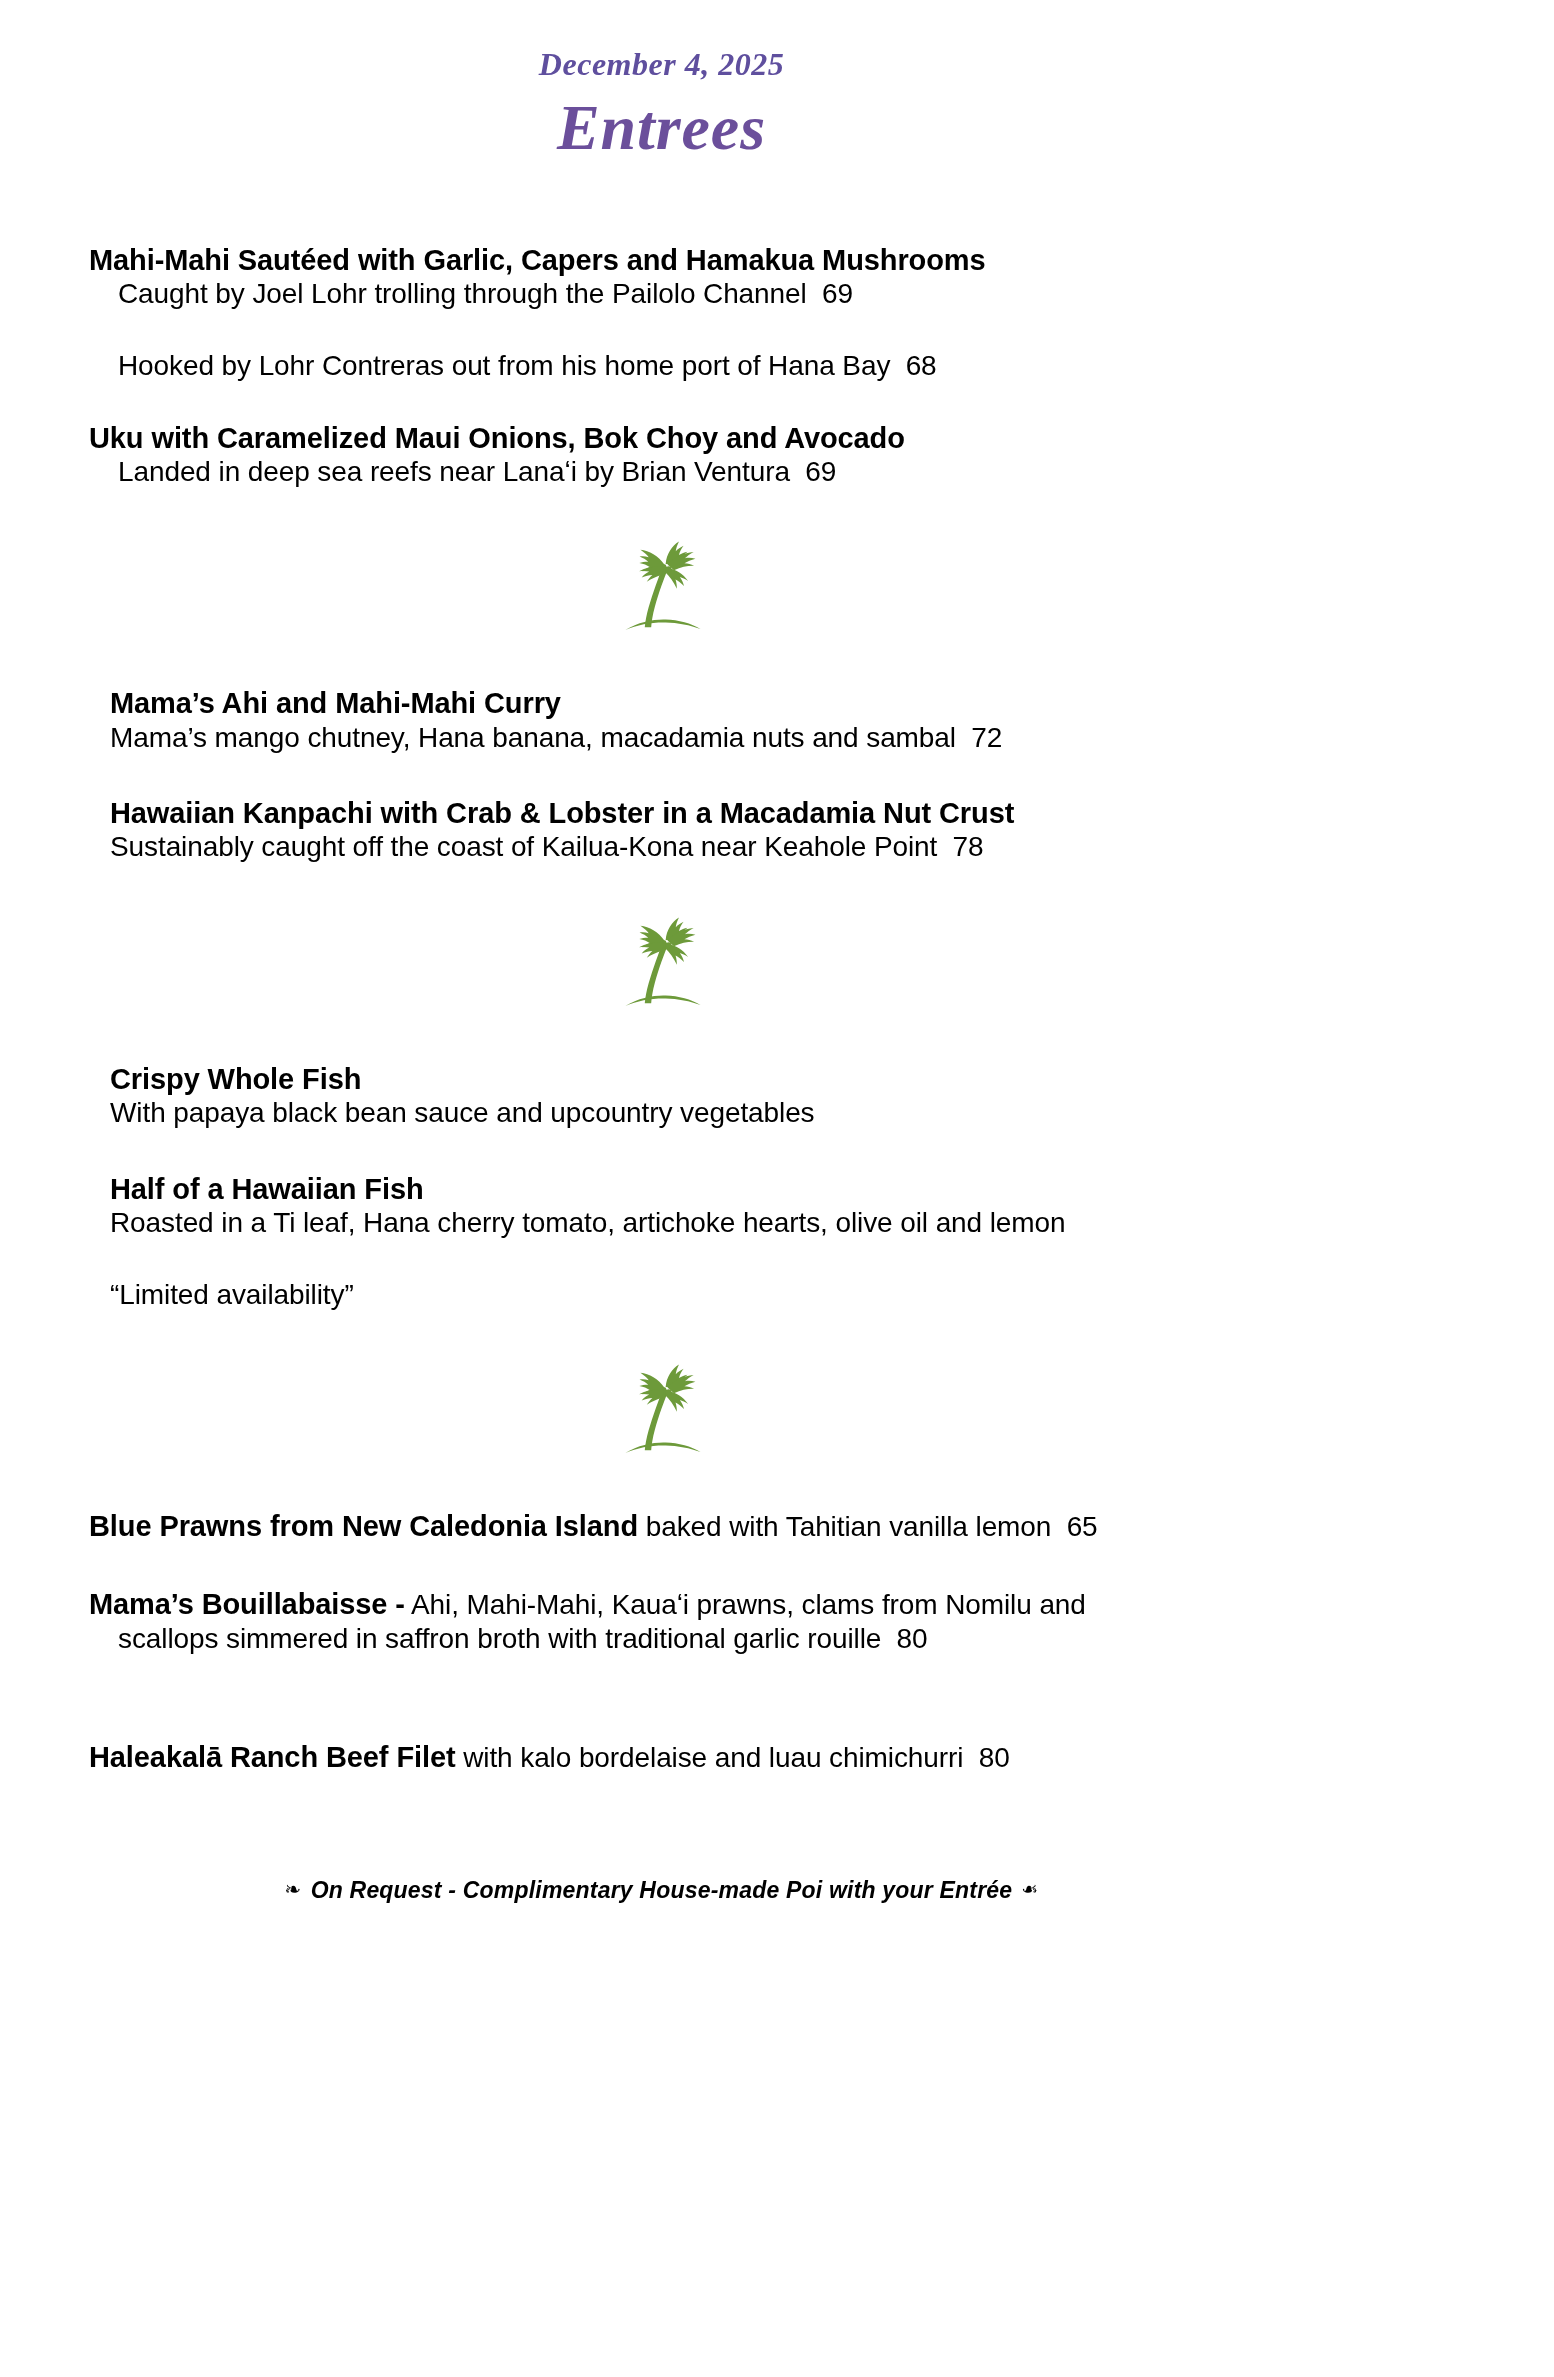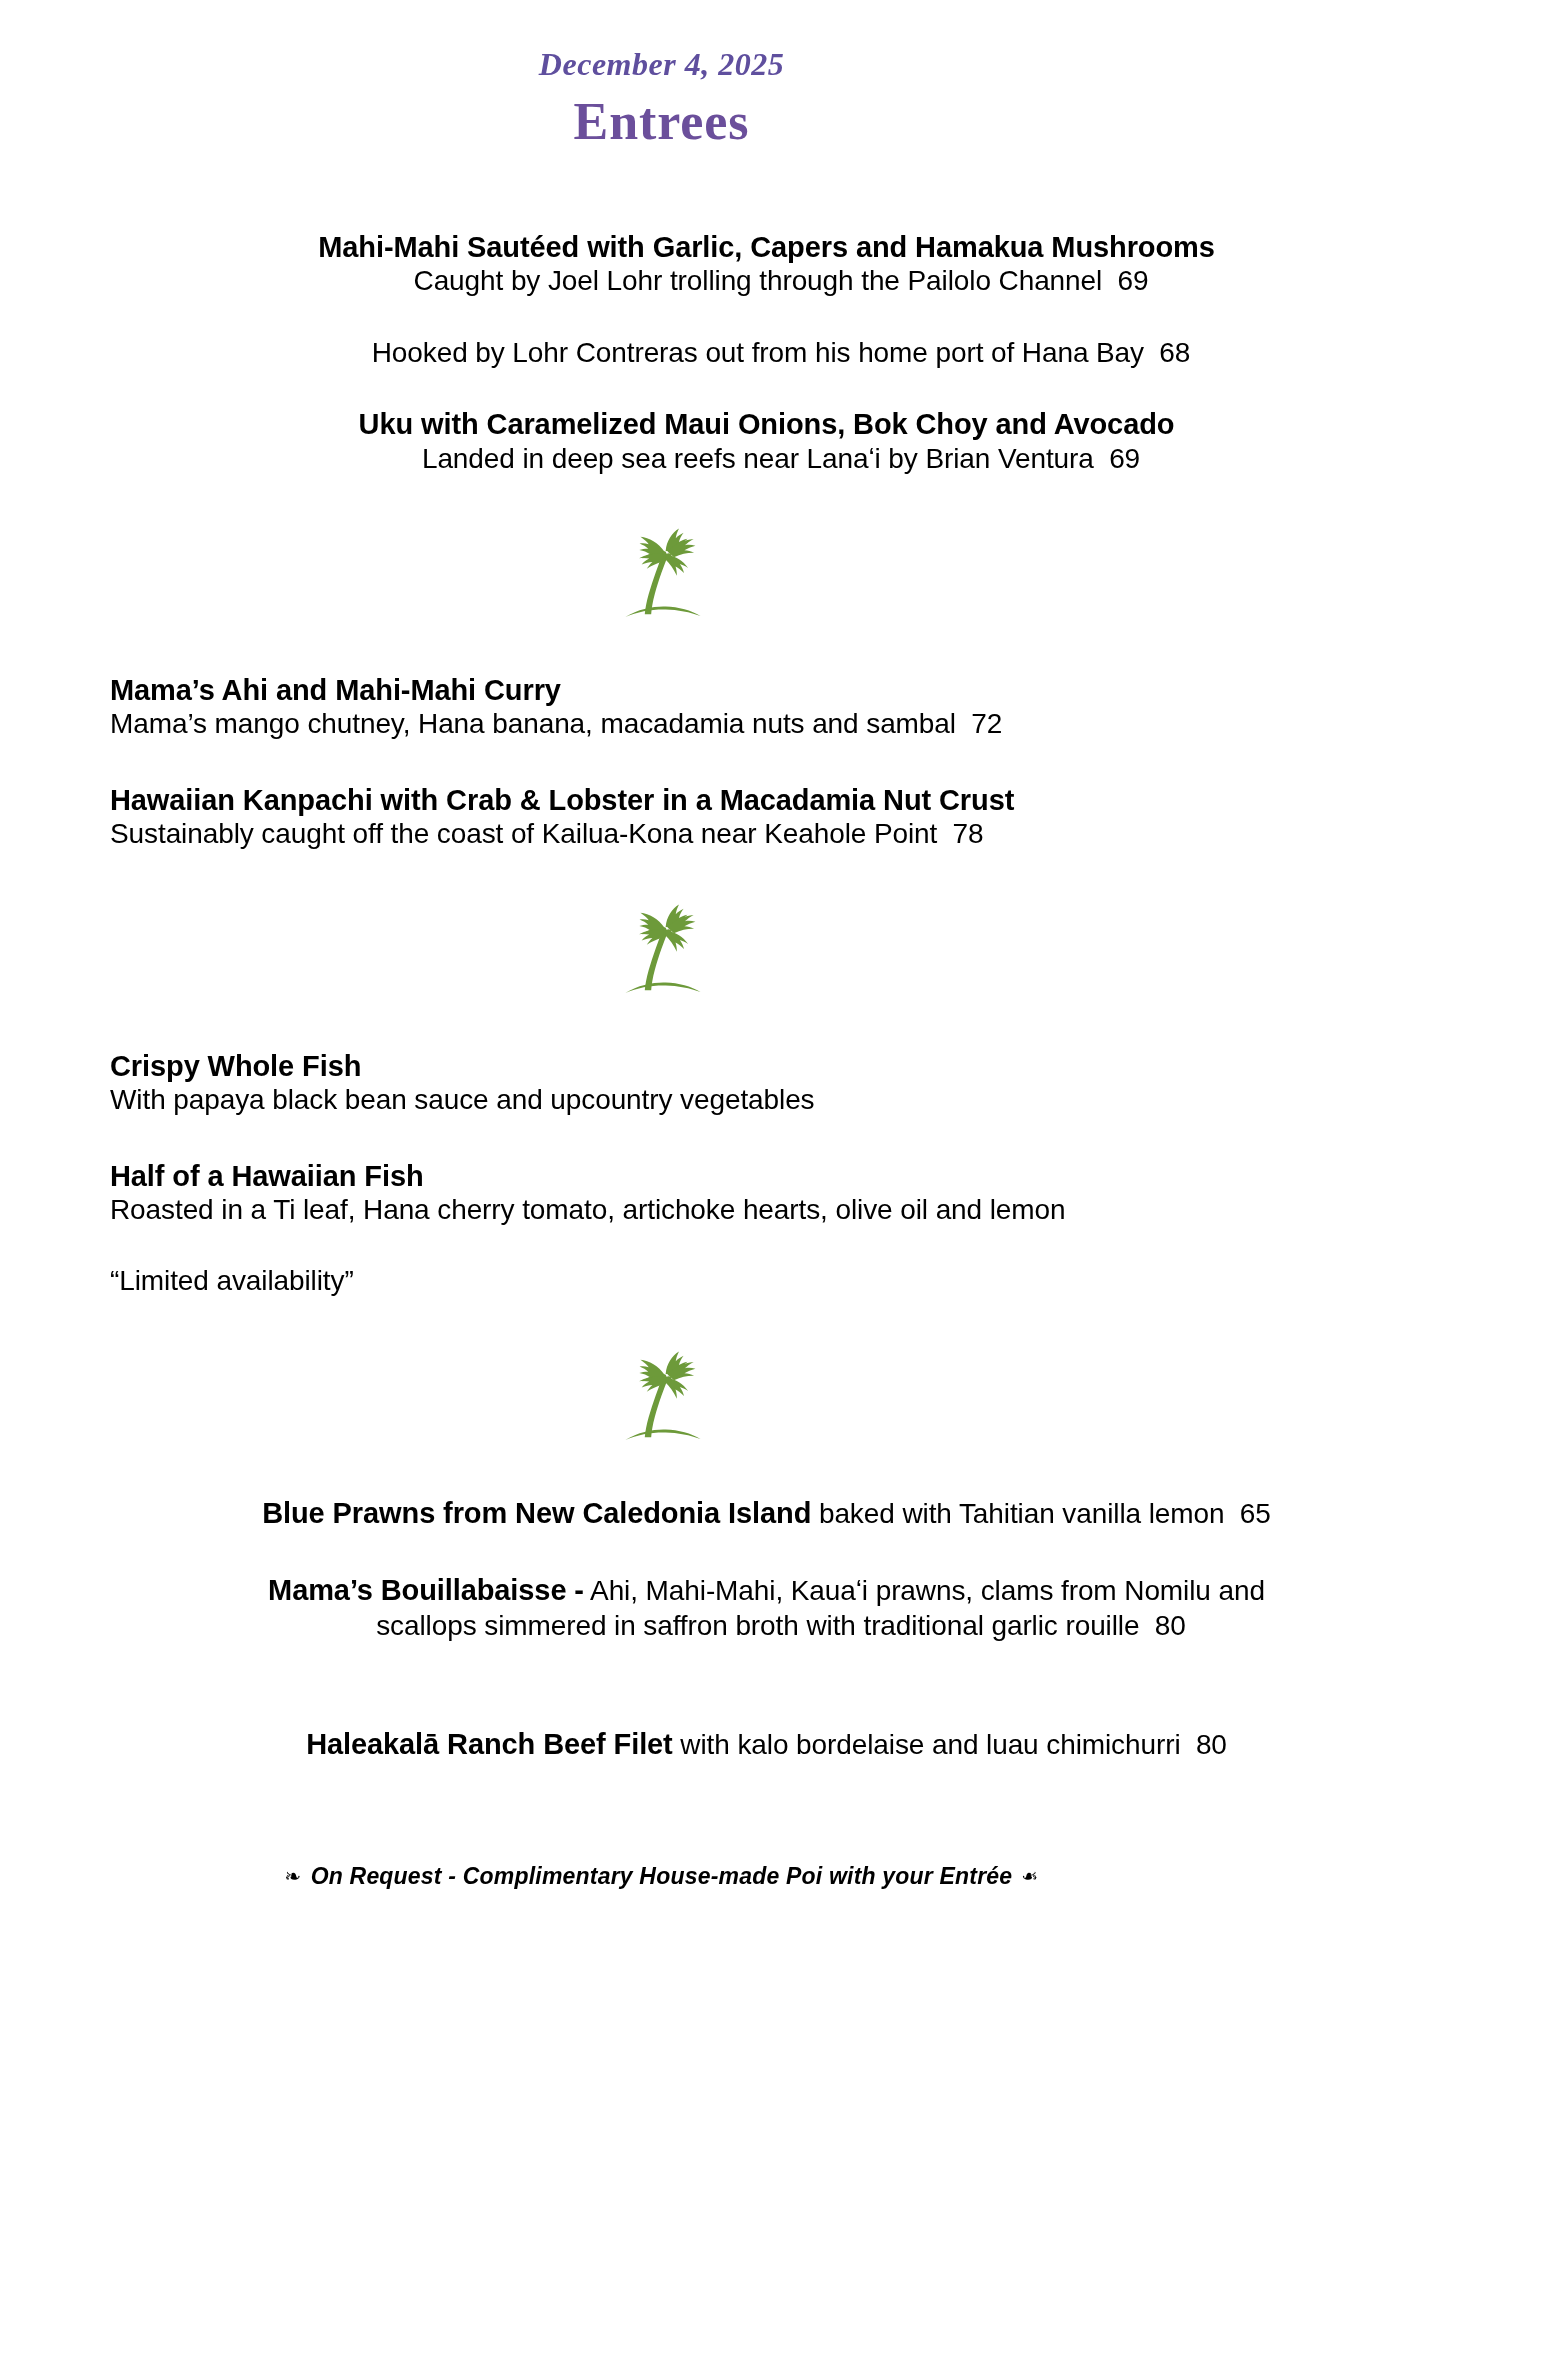--- a/index.html
+++ b/index.html
@@ -33,22 +33,23 @@
     font-family: "Liberation Serif", "DejaVu Serif", serif;
     font-style: italic;
     font-weight: 700;
     font-size: 32px;
     letter-spacing: 0.5px;
     color: #5f4f9e;
     line-height: 1;
   }
   .menu-title {
     font-family: "Liberation Serif", "DejaVu Serif", serif;
-    font-weight: 700;
-    font-size: 52px;
+    font-style: italic;
+    font-weight: 700;
+    font-size: 64px;
     color: #6b4f9b;
     line-height: 1.1;
     margin-top: 12.8px;
     letter-spacing: 0.9px;
   }
 
   
   .section {
     margin: 0 auto;
     width: 1554px;
@@ -69,21 +70,21 @@
     font-weight: 400;
     font-size: 28px;
     line-height: 1.2;
     letter-spacing: -0.1px;
   }
 
   
   .left-block {
     padding-left: 89px;
     padding-right: 110px;
-    text-align: center;
+    text-align: left;
   }
   .left-block .item-desc {
     padding-left: 29px;
   }
 
   
   .center-block {
     padding-left: 110px;
     padding-right: 110px;
   }

